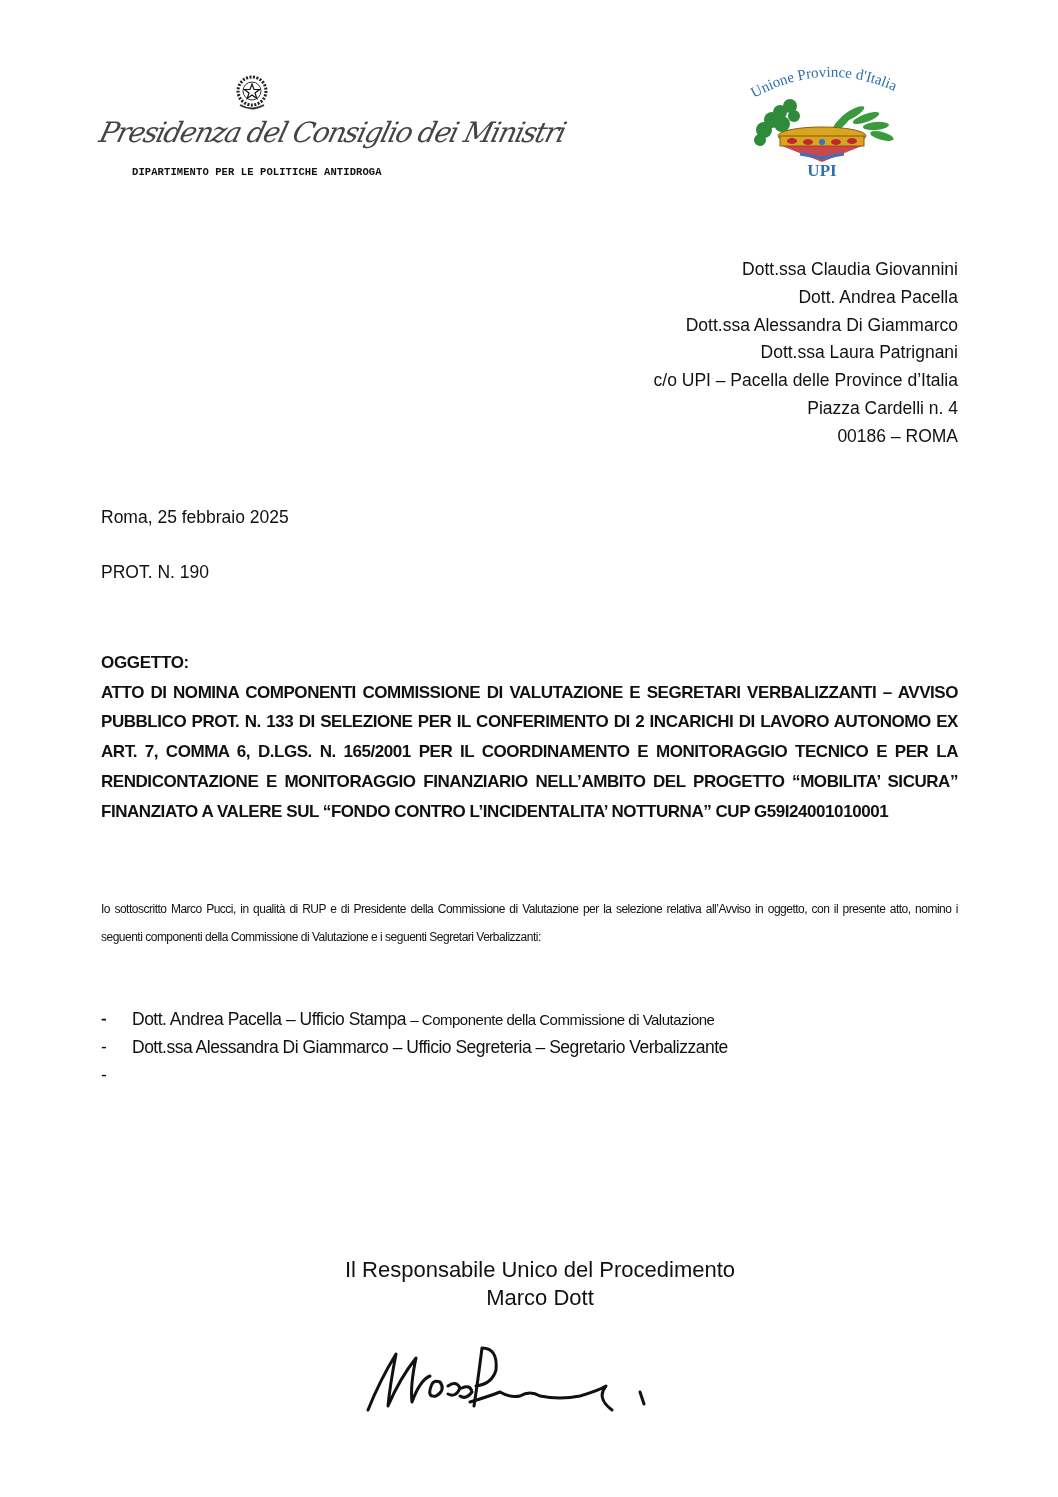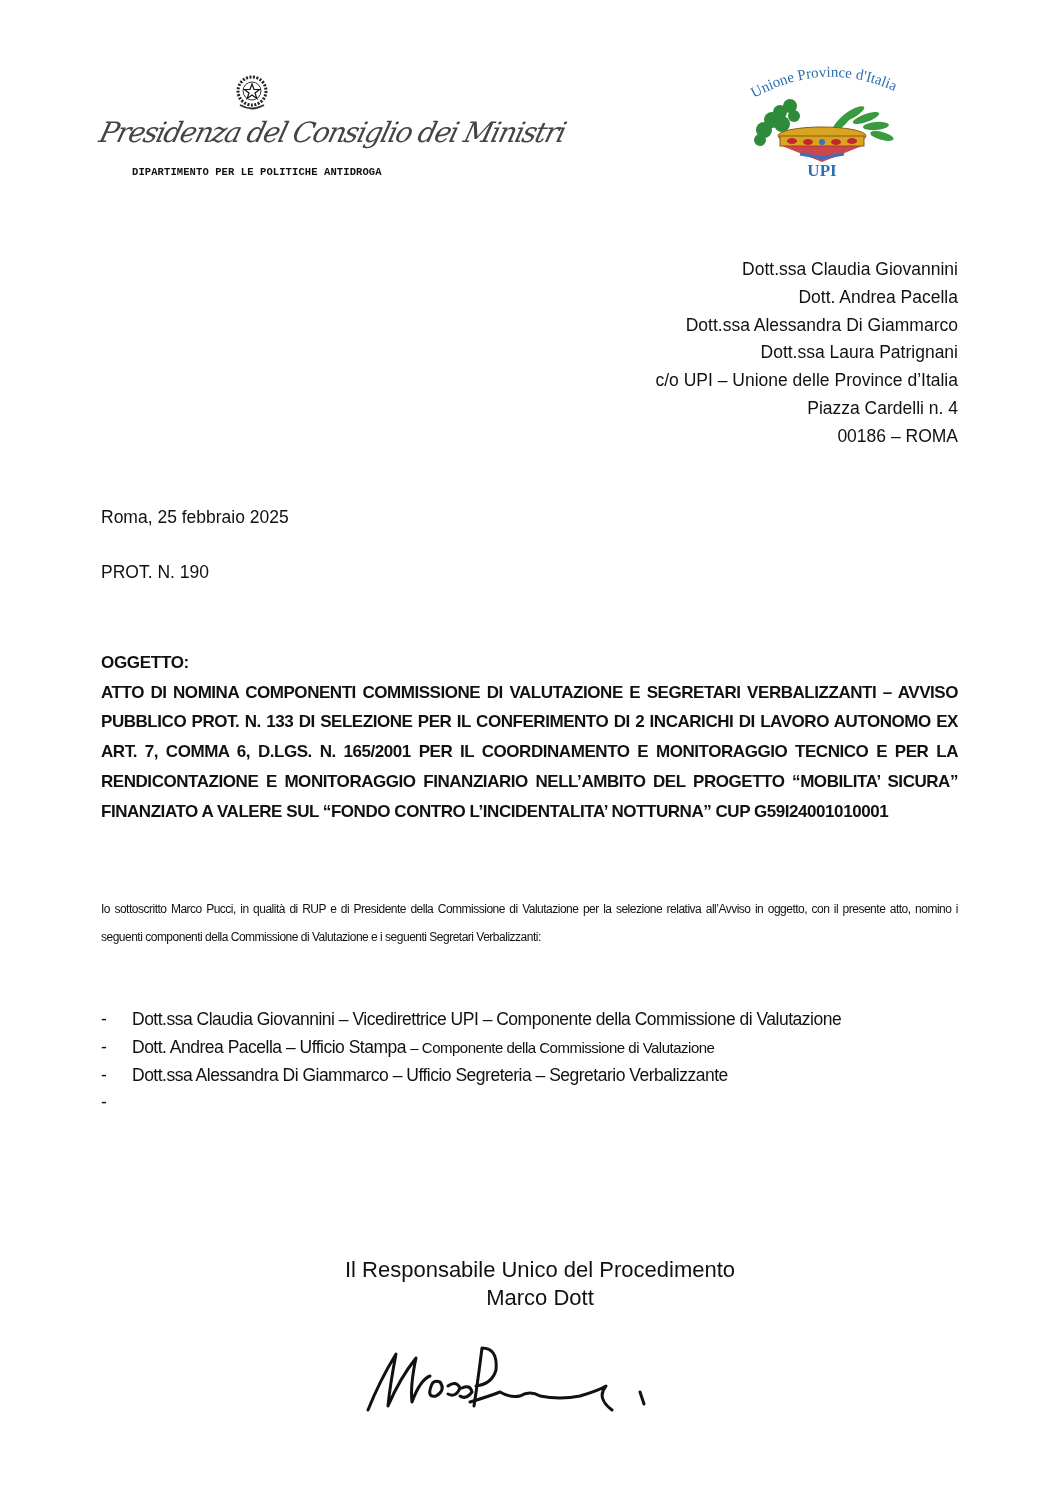--- a/index.html
+++ b/index.html
@@ -116,39 +116,38 @@
     <path d="M58 96 L80 100 L102 96" fill="none" stroke="#3b6fc0" stroke-width="3"></path>
     <text x="80" y="118" text-anchor="middle" font-family="Liberation Serif, serif" font-size="17" font-weight="bold" fill="#2f6fb0">UPI</text>
   </svg>
 </div>
 
 <div class="abs addressee">
   <div>Dott.ssa Claudia Giovannini</div>
   <div>Dott. Andrea Pacella</div>
   <div>Dott.ssa Alessandra Di Giammarco</div>
   <div>Dott.ssa Laura Patrignani</div>
-  <div>c/o UPI – Unione delle Province d’Italia</div>
+  <div>c/o UPI – Pacella delle Province d’Italia</div>
   <div>Piazza Cardelli n. 4</div>
   <div>00186 – ROMA</div>
 </div>
 
 <div class="abs date">Roma, 25 febbraio 2025</div>
 <div class="abs prot">PROT. N. 190</div>
 
 <div class="abs subject">
   <span class="label">OGGETTO:</span>
   <span>ATTO DI NOMINA COMPONENTI COMMISSIONE DI VALUTAZIONE E SEGRETARI VERBALIZZANTI – AVVISO PUBBLICO PROT. N. 133 DI SELEZIONE PER IL CONFERIMENTO DI 2 INCARICHI DI LAVORO AUTONOMO EX ART. 7, COMMA 6, D.LGS. N. 165/2001 PER IL COORDINAMENTO E MONITORAGGIO TECNICO E PER LA RENDICONTAZIONE E MONITORAGGIO FINANZIARIO NELL’AMBITO DEL PROGETTO “MOBILITA’ SICURA” FINANZIATO A VALERE SUL “FONDO CONTRO L’INCIDENTALITA’ NOTTURNA” CUP G59I24001010001</span>
 </div>
 
 <div class="abs body-para">Io sottoscritto Marco Pucci, in qualità di RUP e di Presidente della Commissione di Valutazione per la selezione relativa all’Avviso in oggetto, con il presente atto, nomino i seguenti componenti della Commissione di Valutazione e i seguenti Segretari Verbalizzanti:</div>
 
 <ul class="abs members">
   <li>
     <span class="dash">-</span>
-    <span>Dott.ssa Claudia Giovannini – Vicedirettrice UPI – Componente della Commissione di Valutazione</span>
   </li>
   <li>
     <span class="dash">-</span>
     <span>Dott. Andrea Pacella – Ufficio Stampa </span><span class="small">– Componente della Commissione di Valutazione</span>
   </li>
   <li>
     <span class="dash">-</span>
     <span>Dott.ssa Alessandra Di Giammarco – Ufficio Segreteria – Segretario Verbalizzante</span>
   </li>
   <li>

